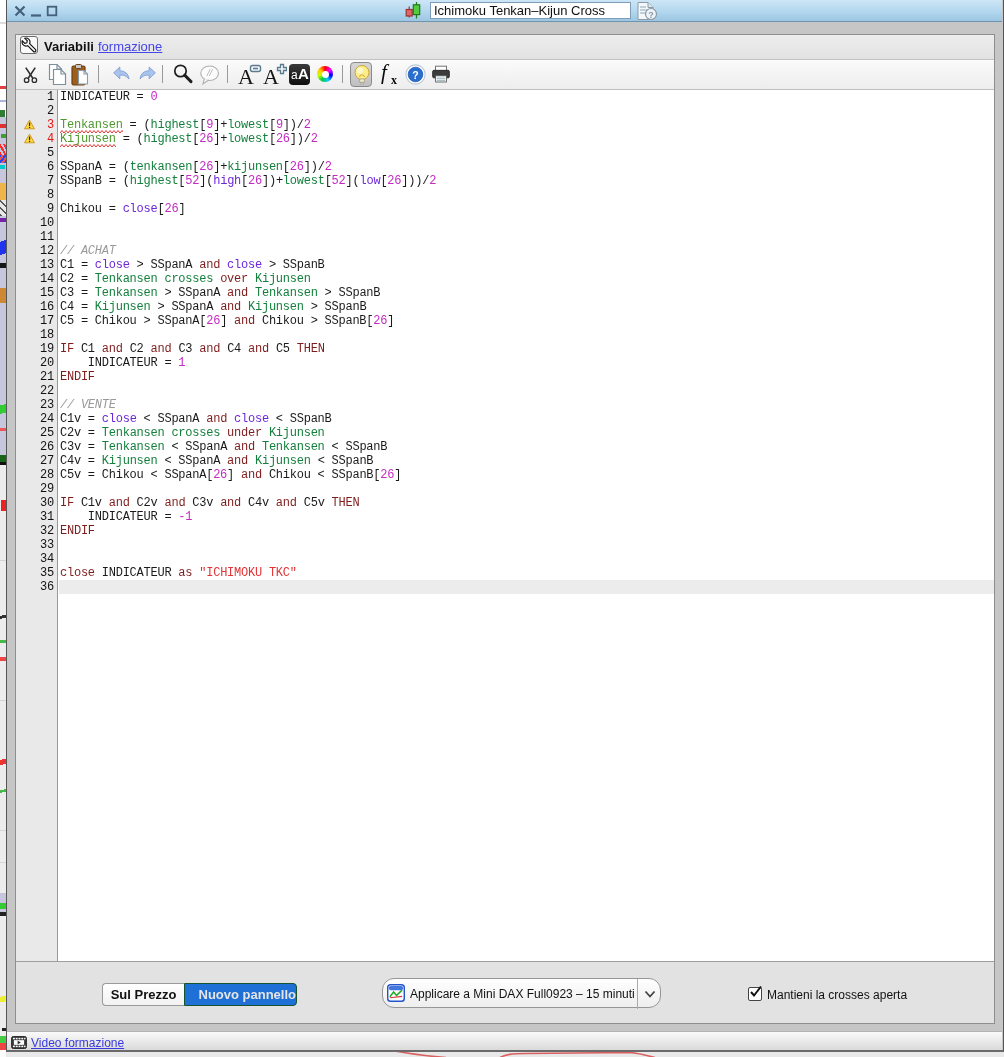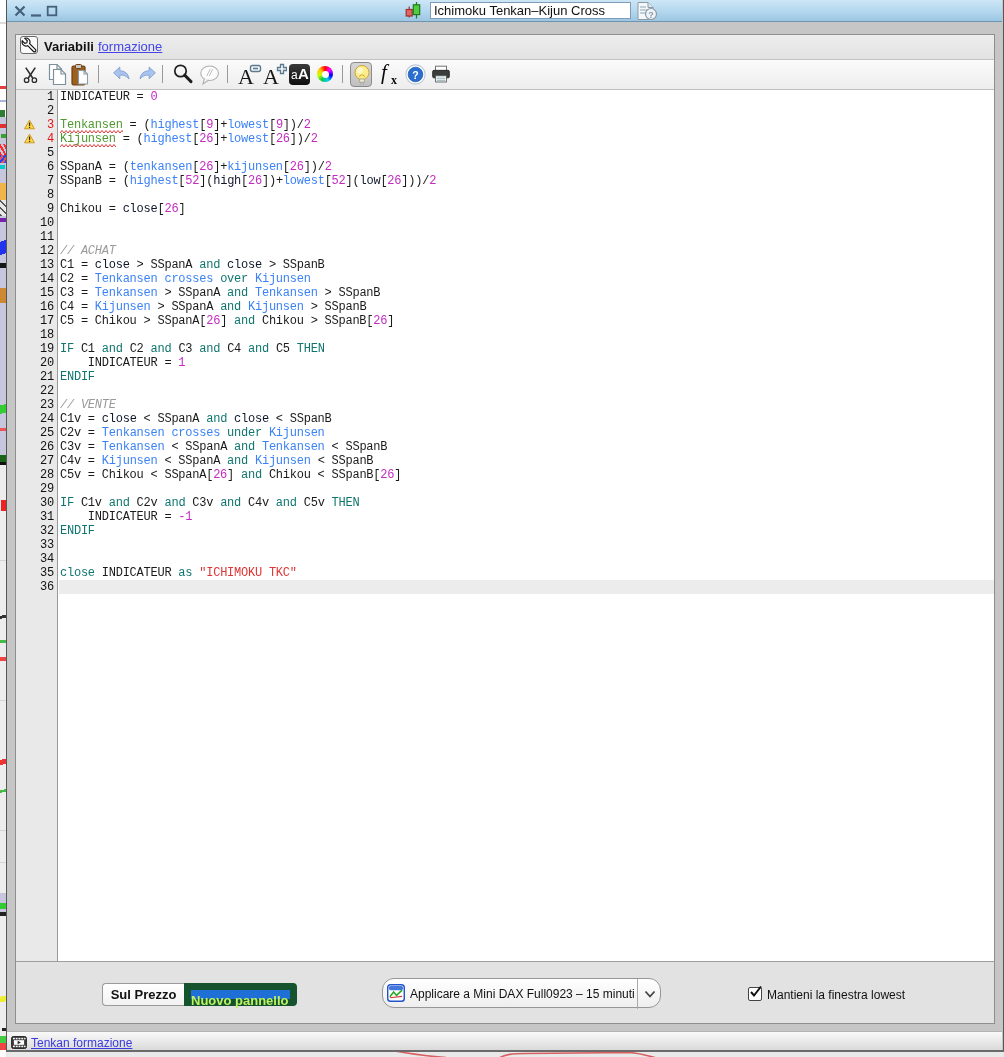--- a/index.html
+++ b/index.html
@@ -25,37 +25,37 @@
     background:linear-gradient(#fbfbfb,#ededed); border-bottom:1px solid #c0c0c0; }
   .tsep { position:absolute; top:5px; width:1px; height:18px; background:#9a9a9a; }
   #editor { position:absolute; left:0; top:55px; width:978px; height:871px; background:#fff; }
   #gutter { position:absolute; left:0; top:0; width:42px; height:871px;
     background:#e9e9e9; border-right:1px solid #999; }
   #lnums { position:absolute; right:3px; top:0; text-align:right;
     font-family:"Liberation Mono",monospace; font-size:12px; line-height:14px; color:#111; letter-spacing:-0.24px; }
   #curline { position:absolute; left:43px; top:490px; width:935px; height:14px; background:#ececec; }
   #code { position:absolute; left:44px; top:0; }
   #code pre { font-family:"Liberation Mono",monospace; font-size:12px; line-height:14px; color:#1a1a1a; letter-spacing:-0.24px; }
-  .g { color:#3b82f6; }
-  .t { color:#0f172a; }
-  .b { color:#0f766e; }
+  .g { color:#15803d; }
+  .t { color:#6d28d9; }
+  .b { color:#7f1d1d; }
   .m { color:#c32ac3; }
   .r { color:#e03434; }
   .c { color:#9a9a9a; font-style:italic; }
   .wv { color:#4e9a2e; }
   .warn { position:absolute; left:8px; }
   #bottompanel { position:absolute; left:0; top:926px; width:978px; height:62px;
     background:#e2e2e2; border-top:1px solid #9e9e9e; }
   #btn-sul { position:absolute; left:86px; top:21px; width:82px; height:23px;
     background:linear-gradient(#ffffff,#f2f2f2); border:1px solid #9a9a9a;
     border-right:none; border-radius:4px 0 0 4px; font-size:13px; font-weight:bold;
     color:#111; text-align:center; line-height:22px; }
   #btn-nuovo { position:absolute; left:168px; top:21px; width:113px; height:23px;
-    background:#1e6fd6; border:7px solid #14532d; border-radius:0 4px 4px 0;
-    font-size:13px; font-weight:bold; color:#bef264; text-align:left; line-height:22px; }
+    background:#1e6fd6; border:1px solid #14532d; border-radius:0 4px 4px 0;
+    font-size:13px; font-weight:bold; color:#e5e5e5; text-align:right; line-height:22px; }
   #dropdown { position:absolute; left:366px; top:16px; width:279px; height:30px;
     background:linear-gradient(#ffffff,#eeeeee); border:1px solid #969696; border-radius:12px; }
   #ddtext { position:absolute; left:27px; top:8px; font-size:12px; color:#111; white-space:nowrap; }
   #dddiv { position:absolute; right:22px; top:0; width:1px; height:30px; background:#aaa; }
   #cklabel { position:absolute; left:751px; top:26px; font-size:12px; color:#111; }
   #ckbox { position:absolute; left:732px; top:25px; width:14px; height:14px;
     background:#fff; border:1px solid #444; border-radius:2px; }
   #statusbar { position:absolute; left:0px; top:1031px; width:995px; height:19px;
     background:linear-gradient(#fafafa,#dadada); border-top:1px solid #b4b4b4; }
   #vflink { position:absolute; left:24px; top:4px; font-size:12px; color:#3a3ae0;
@@ -341,36 +341,36 @@
         <div id="dddiv"></div>
         <svg class="abs" style="right:4px;top:11px;" width="12" height="8" viewBox="0 0 12 8">
           <path d="M1.5 1.5 L6 6.5 L10.5 1.5" fill="none" stroke="#444" stroke-width="1.8"></path>
         </svg>
       </div>
       <div id="ckbox">
         <svg width="16" height="15" viewBox="0 0 16 15" style="position:absolute;left:-1px;top:-3px;">
           <path d="M3 7 L6 10.5 L13 1.5" fill="none" stroke="#111" stroke-width="2"></path>
         </svg>
       </div>
-      <div id="cklabel">Mantieni la finestra lowest</div>
+      <div id="cklabel">Mantieni la crosses aperta</div>
     </div>
   </div>
   <div id="statusbar">
     <svg class="abs" style="left:4px;top:4px;" width="16" height="13" viewBox="0 0 17 14">
       <rect x="0.5" y="0.5" width="16" height="13" rx="2" fill="#3a3a3a" stroke="#222"></rect>
       <g fill="#fff">
         <rect x="2" y="2" width="2" height="1.6"></rect>
           <rect x="5" y="2" width="2" height="1.6"></rect>
           <rect x="8" y="2" width="2" height="1.6"></rect>
           <rect x="11" y="2" width="2" height="1.6"></rect>
           <rect x="14" y="2" width="1.5" height="1.6"></rect>
         <rect x="2" y="10.4" width="2" height="1.6"></rect>
           <rect x="5" y="10.4" width="2" height="1.6"></rect>
           <rect x="8" y="10.4" width="2" height="1.6"></rect>
           <rect x="11" y="10.4" width="2" height="1.6"></rect>
           <rect x="14" y="10.4" width="1.5" height="1.6"></rect>
       </g>
       <rect x="3" y="4.5" width="11" height="5" fill="#fff"></rect>
       <path d="M7 5.2 L10.5 7 L7 8.8 Z" fill="#222"></path>
     </svg>
-    <div id="vflink">Tenkan formazione</div>
+    <div id="vflink">Video formazione</div>
   </div>
 </div>
 
 </body></html>

